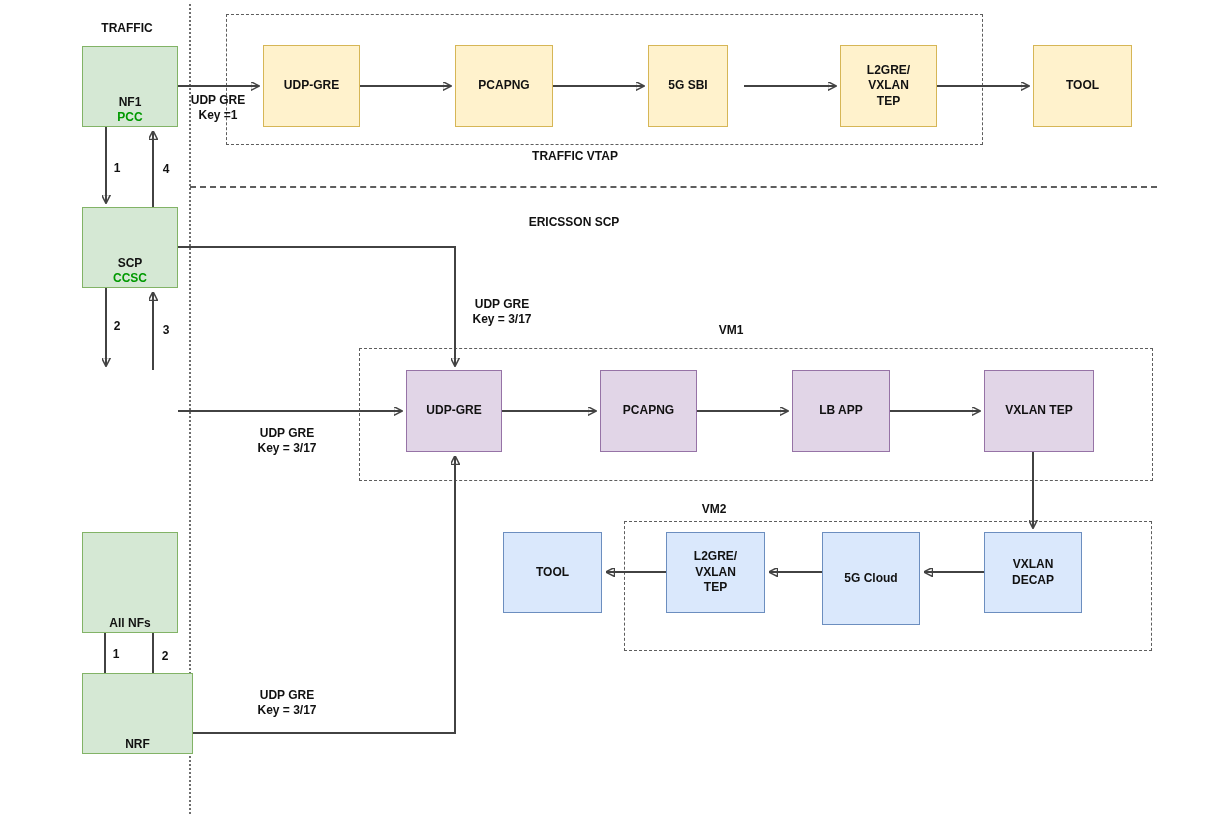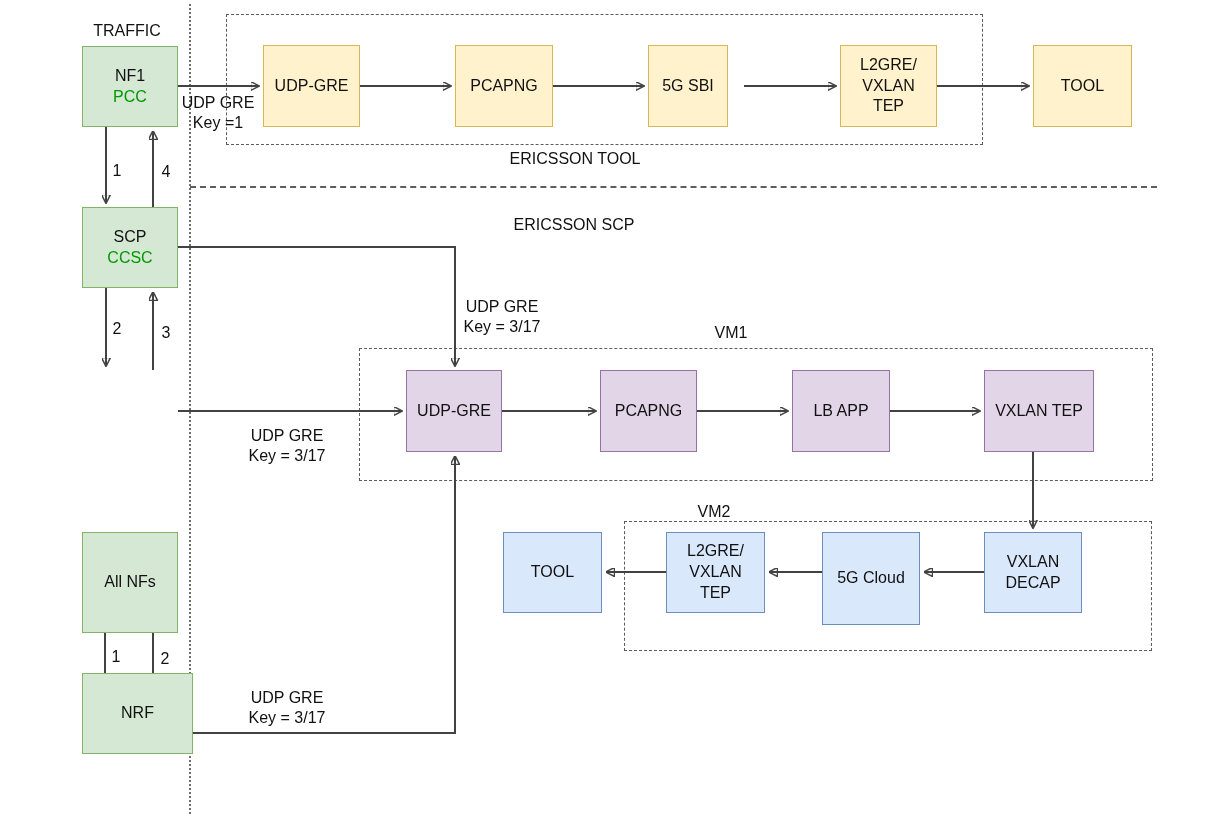--- a/index.html
+++ b/index.html
@@ -1,26 +1,26 @@
 <!DOCTYPE html>
 <html><head>
 <meta charset="utf-8">
 <style>
   html,body{margin:0;padding:0;background:#ffffff;}
   #canvas{
     position:relative;width:1216px;height:814px;background:#ffffff;
     font-family:"Liberation Sans","DejaVu Sans",sans-serif;
-    font-size:16px;font-weight:normal;color:#111;overflow:hidden;
+    font-size:12px;font-weight:bold;color:#111;overflow:hidden;
   }
   .node{
     position:absolute;box-sizing:border-box;border:1px solid;
     display:flex;flex-direction:column;align-items:center;justify-content:center;
     text-align:center;line-height:1.3;white-space:pre-line;z-index:3;
   }
-  .green {background:#d5e8d4;border-color:#82b366;}
+  .green {background:#d5e8d4;border-color:#82b366;justify-content:flex-end;}
   .yellow{background:#fff2cc;border-color:#d6b656;}
   .purple{background:#e1d5e7;border-color:#9673a6;}
   .blue  {background:#dae8fc;border-color:#6c8ebf;}
   .sub{color:#009900;}
   .region{
     position:absolute;box-sizing:border-box;border:1.5px dashed #5d5d5d;
     background:transparent;z-index:1;
   }
   .lbl{
     position:absolute;text-align:center;white-space:pre-line;line-height:1.22;
@@ -75,21 +75,21 @@
     <path d="M890,411 L979,411" marker-end="url(#arr)"></path>
 
     <path d="M1033,452 L1033,527" marker-end="url(#arr)"></path>
 
     <path d="M984,572 L925,572" marker-end="url(#arr)"></path>
     <path d="M822,572 L770,572" marker-end="url(#arr)"></path>
     <path d="M666,572 L607,572" marker-end="url(#arr)"></path>
   </svg>
 
   <div class="lbl" style="left:87px;top:21px;width:80px">TRAFFIC</div>
-  <div class="lbl" style="left:495px;top:149px;width:160px">ERICSSON TOOL</div>
+  <div class="lbl" style="left:495px;top:149px;width:160px">TRAFFIC VTAP</div>
   <div class="lbl" style="left:494px;top:215px;width:160px">ERICSSON SCP</div>
   <div class="lbl" style="left:701px;top:323px;width:60px">VM1</div>
   <div class="lbl" style="left:684px;top:502px;width:60px">VM2</div>
 
   <div class="lbl" style="left:181px;top:93px;width:74px">UDP GRE
 Key =1</div>
   <div class="lbl" style="left:460px;top:297px;width:84px">UDP GRE
 Key = 3/17</div>
   <div class="lbl" style="left:245px;top:426px;width:84px">UDP GRE
 Key = 3/17</div>

